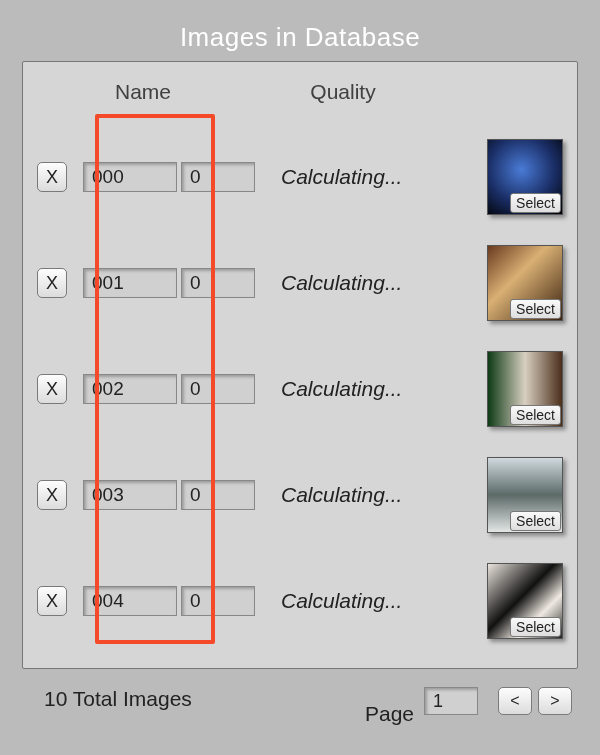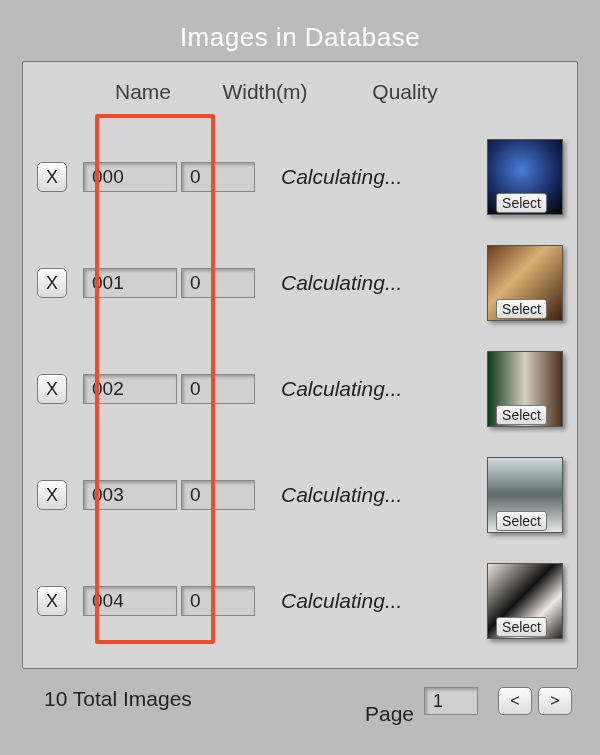--- a/index.html
+++ b/index.html
@@ -83,21 +83,21 @@
       width: 76px;
       height: 76px;
       position: relative;
       border: 1px solid #555;
       box-shadow: 3px 3px 4px rgba(0,0,0,0.35);
       background: #777;
     }
     .thumb-img { width: 100%; height: 100%; }
     .select-btn {
       position: absolute;
-      right: 15px;
+      right: 1px;
       bottom: 1px;
       font-size: 14px;
       background: linear-gradient(#fafafa,#dedede);
       border: 1px solid #777;
       border-radius: 3px;
       padding: 1px 5px;
       cursor: pointer;
       color: #222;
     }
     .highlight-box {
@@ -150,21 +150,20 @@
   </style>
 </head>
 <body>
 
 <div class="title">Images in Database</div>
 
 <div class="panel">
   <div class="header-row">
     <div class="col-spacer-del"></div>
     <div class="col-name-h">Name</div>
-    <div class="col-width-h">Width(m)</div>
     <div class="col-quality-h">Quality</div>
     <div class="col-thumb-h"></div>
   </div>
 
   <div class="rows" id="rows-container">
   <div class="row">
     <button class="del-btn">X</button>
     <input class="name-input" value="000" style="">
     <input class="width-input" value="0" style="">
     <div class="quality">Calculating...</div>

